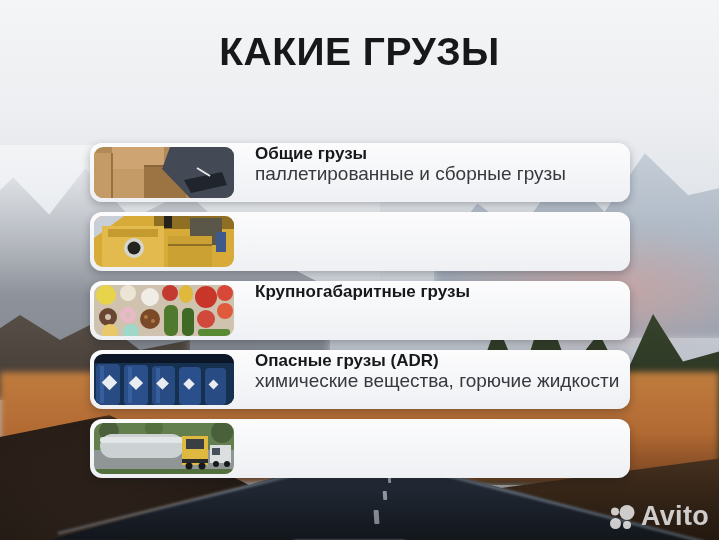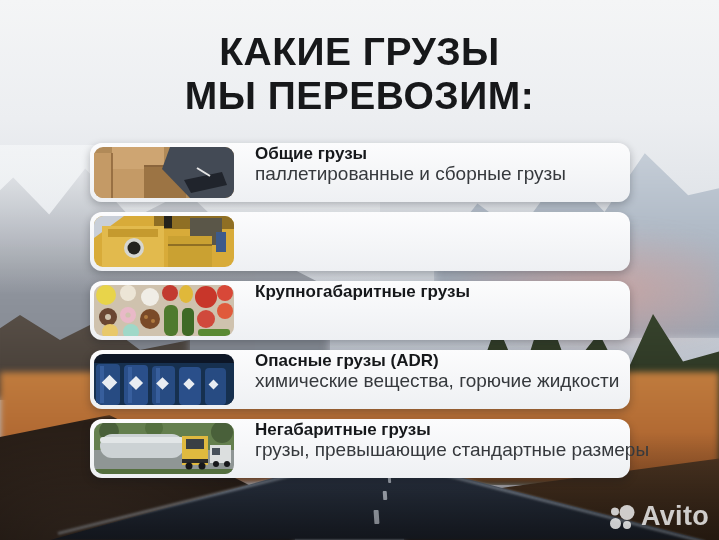--- a/index.html
+++ b/index.html
@@ -85,21 +85,21 @@
     <div class="bg-road"></div>
     <div class="edge-line edge-left"></div>
     <div class="edge-line edge-right"></div>
     <div class="dash dash1"></div>
     <div class="dash dash2"></div>
     <div class="dash dash3"></div>
     <div class="bg-vignette"></div>
   </div>
 
   <h1 class="title"><span>КАКИЕ ГРУЗЫ</span><br>
-    <span>МЫ ПЕРЕВОЗИМ:</span></h1>
+    </h1>
 
   <div class="cards">
 
     <div class="card">
       <svg class="thumb" viewBox="0 0 140 51" preserveAspectRatio="none">
         <rect width="140" height="51" fill="#b18a58"></rect>
         <rect x="-5" y="6" width="58" height="45" fill="#c49a66"></rect>
         <rect x="18" y="-4" width="52" height="26" fill="#cea572"></rect>
         <rect x="50" y="18" width="42" height="33" fill="#9c7444"></rect>
         <line x1="18" y1="6" x2="18" y2="51" stroke="#8a6238" stroke-width="1.5"></line>
@@ -198,24 +198,20 @@
         <rect x="88" y="13" width="26" height="29" fill="#dfb93f"></rect>
         <rect x="92" y="16" width="18" height="10" fill="#3a3f44"></rect>
         <rect x="88" y="36" width="26" height="4" fill="#2a2a2a"></rect>
         <rect x="116" y="22" width="21" height="18" fill="#dcdfdf"></rect>
         <rect x="118" y="25" width="8" height="7" fill="#47505a"></rect>
         <circle cx="95" cy="43" r="3.5" fill="#17181a"></circle>
         <circle cx="108" cy="43" r="3.5" fill="#17181a"></circle>
         <circle cx="122" cy="41" r="3" fill="#17181a"></circle>
         <circle cx="133" cy="41" r="3" fill="#17181a"></circle>
       </svg>
-      <div class="card-text">
-        <div class="card-title">Негабаритные грузы</div>
-        <div class="card-subtitle">грузы, превышающие стандартные размеры</div>
-      </div>
     </div>
 
   </div>
 
   <div class="watermark">
     <svg width="27" height="27" viewBox="0 0 27 27">
       <circle cx="6" cy="6.5" r="4" fill="#ececec"></circle>
       <circle cx="18" cy="7.5" r="7.5" fill="#ececec"></circle>
       <circle cx="6.5" cy="18.5" r="5.5" fill="#ececec"></circle>
       <circle cx="18" cy="20" r="4" fill="#ececec"></circle>

